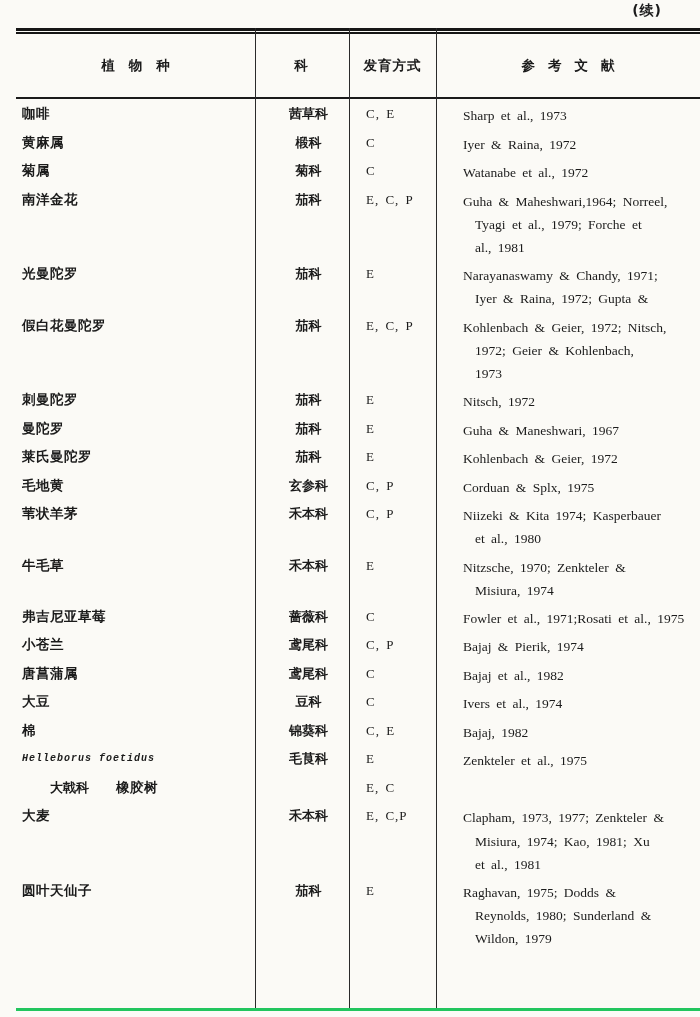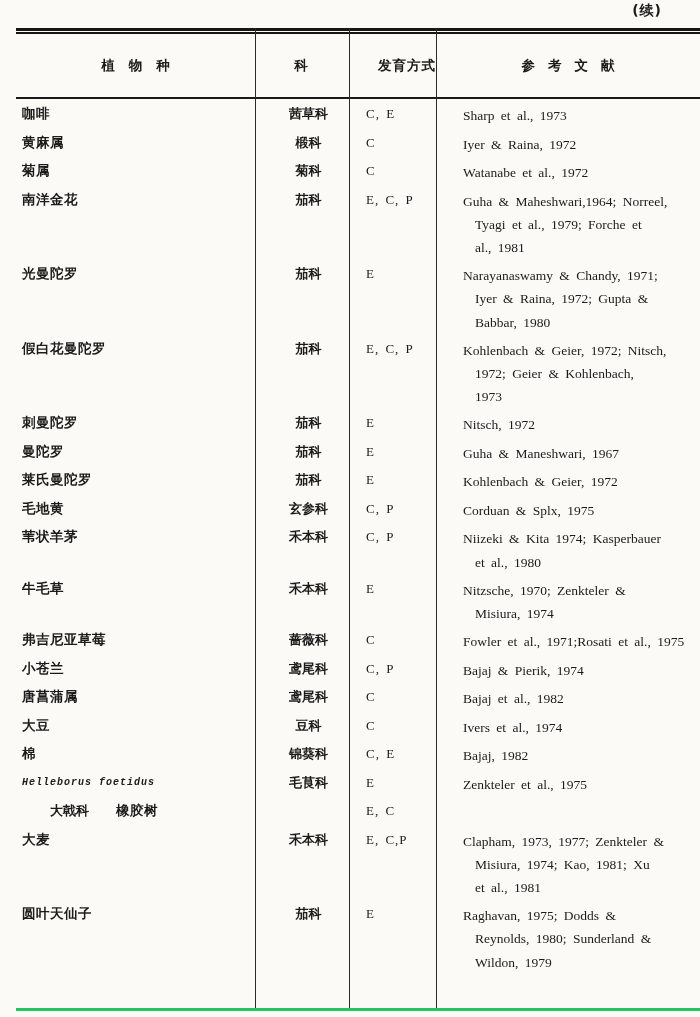--- a/index.html
+++ b/index.html
@@ -30,21 +30,21 @@
   .vline.v3{left:420px;}
   .header-row{
     height:62px;margin-top:3px;
     display:flex;align-items:center;
     border-bottom:2px solid #1a1a1a;
     font-family:"DejaVu Sans",sans-serif;font-weight:bold;font-size:13.5px;
   }
   .hc{box-sizing:border-box;text-align:center;}
   .hc.c1{width:239px;letter-spacing:14px;text-indent:14px;}
   .hc.c2{width:94px;letter-spacing:2px;}
-  .hc.c3{width:87px;letter-spacing:1px;text-align:right;}
+  .hc.c3{width:87px;letter-spacing:1px;}
   .hc.c4{width:264px;letter-spacing:13px;text-indent:13px;}
   .body-rows{position:relative;}
   .row{display:flex;min-height:28.5px;align-items:stretch;}
   .cell{box-sizing:border-box;padding-top:5px;}
   .species{
     width:239px;padding-left:6px;
     font-family:"DejaVu Sans",sans-serif;font-weight:bold;font-size:13.5px;
     letter-spacing:0.5px;line-height:19px;
   }
   .species.latin{
@@ -125,21 +125,20 @@
           </div>
   </div>
 
   <div class="row">
     <div class="cell species">光曼陀罗</div>
     <div class="cell family">茄科</div>
     <div class="cell method">E</div>
     <div class="cell refs">
             <div class="ref-line">Narayanaswamy &amp; Chandy, 1971;</div>
             <div class="ref-line cont">Iyer &amp; Raina, 1972; Gupta &amp;</div>
-            <div class="ref-line cont">Babbar, 1980</div>
           </div>
   </div>
 
   <div class="row">
     <div class="cell species">假白花曼陀罗</div>
     <div class="cell family">茄科</div>
     <div class="cell method">E, C, P</div>
     <div class="cell refs">
             <div class="ref-line">Kohlenbach &amp; Geier, 1972; Nitsch,</div>
             <div class="ref-line cont">1972; Geier &amp; Kohlenbach,</div>

